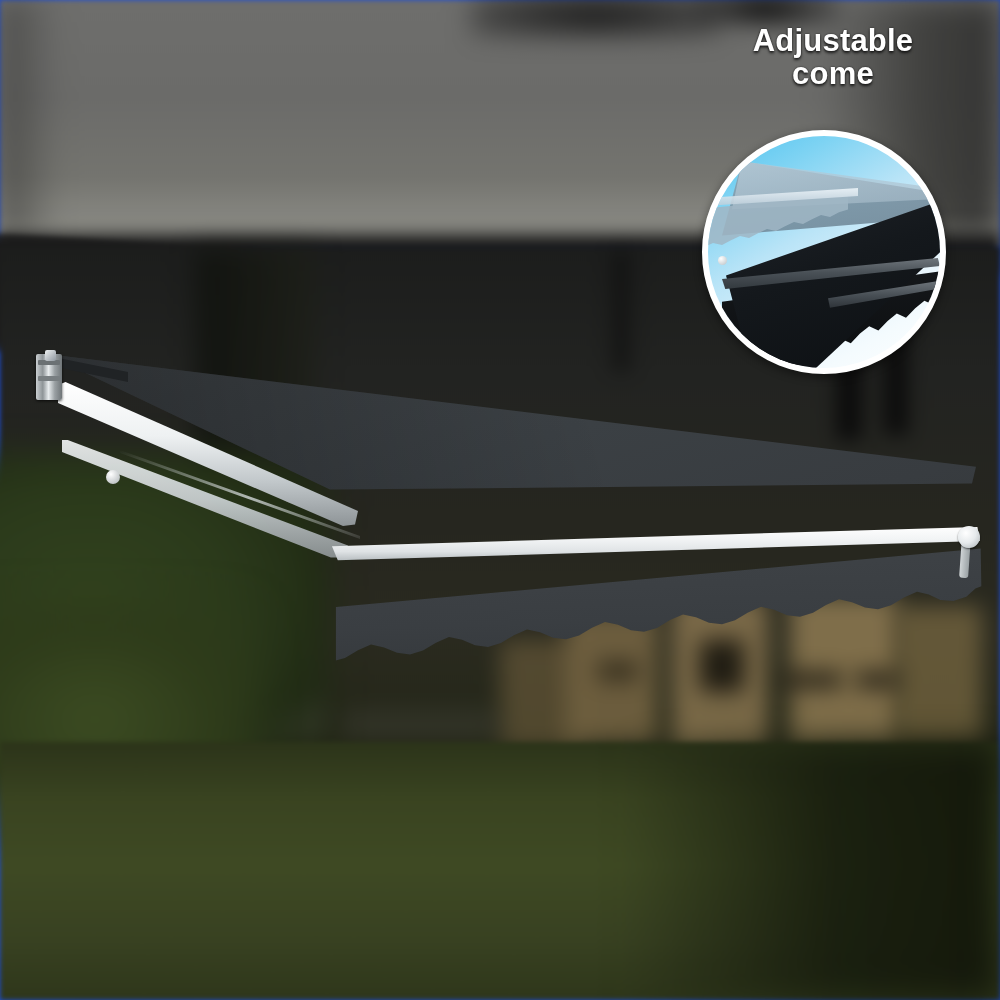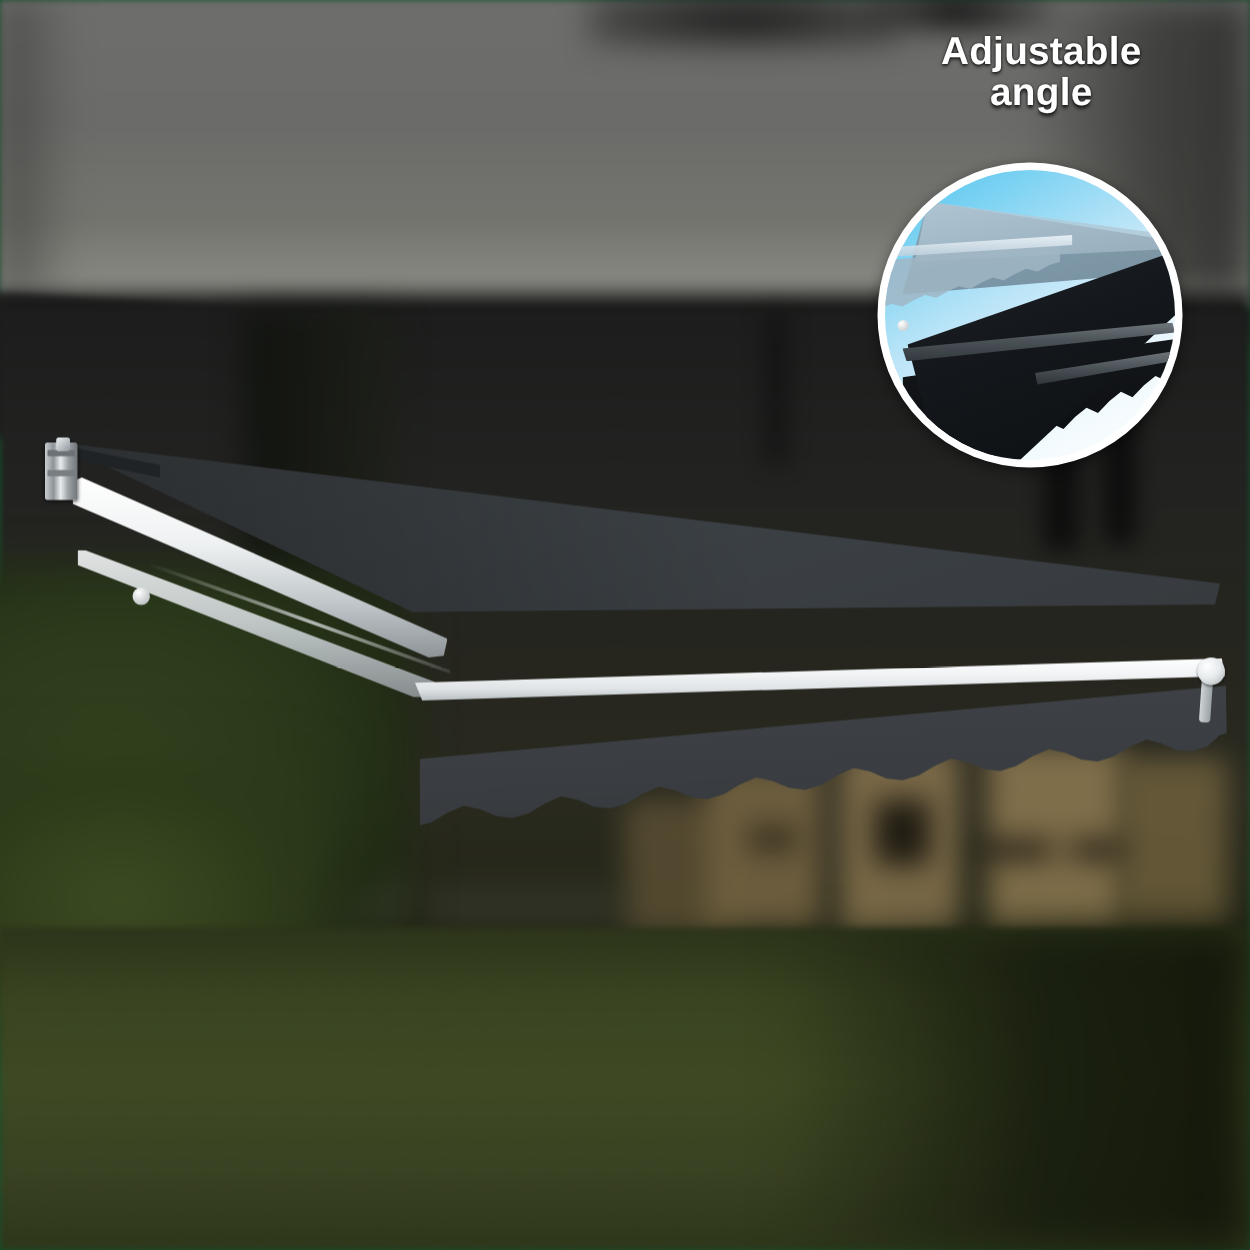--- a/index.html
+++ b/index.html
@@ -1,19 +1,19 @@
 <!DOCTYPE html>
 <html><head>
 <meta charset="utf-8">
 <style>
   html,body{margin:0;padding:0;background:#000;}
   #stage{
     position:relative;width:1000px;height:1000px;overflow:hidden;
     font-family:"Liberation Sans","DejaVu Sans",sans-serif;
-    background:#14532d;
+    background:#1d4ed8;
   }
 
   
   .bg-layer{position:absolute;inset:0;}
 
   
   .bg-wall{
     position:absolute;left:0;top:0;width:100%;height:246px;
     background:
       linear-gradient(180deg,#6e6e6c 0%,#6b6b69 40%,#74746f 72%,#8a8a84 92%,#9a9a93 100%);
@@ -424,21 +424,21 @@
 
     <div class="front-bar"></div>
     <div class="front-bar-topline"></div>
     <div class="bar-endcap-stem"></div>
     <div class="bar-endcap"></div>
   </div>
 
   <div id="callout">
     <div class="callout-title">
       <span>Adjustable</span><br>
-      <span>angle</span>
+      <span>come</span>
     </div>
 
     <div class="circle">
       <div class="c-inner">
         <div class="g-canopy"></div>
         <div class="g-canopy2"></div>
         <div class="g-val"></div>
         <div class="g-bar"></div>
 
         <div class="s-val"></div>

